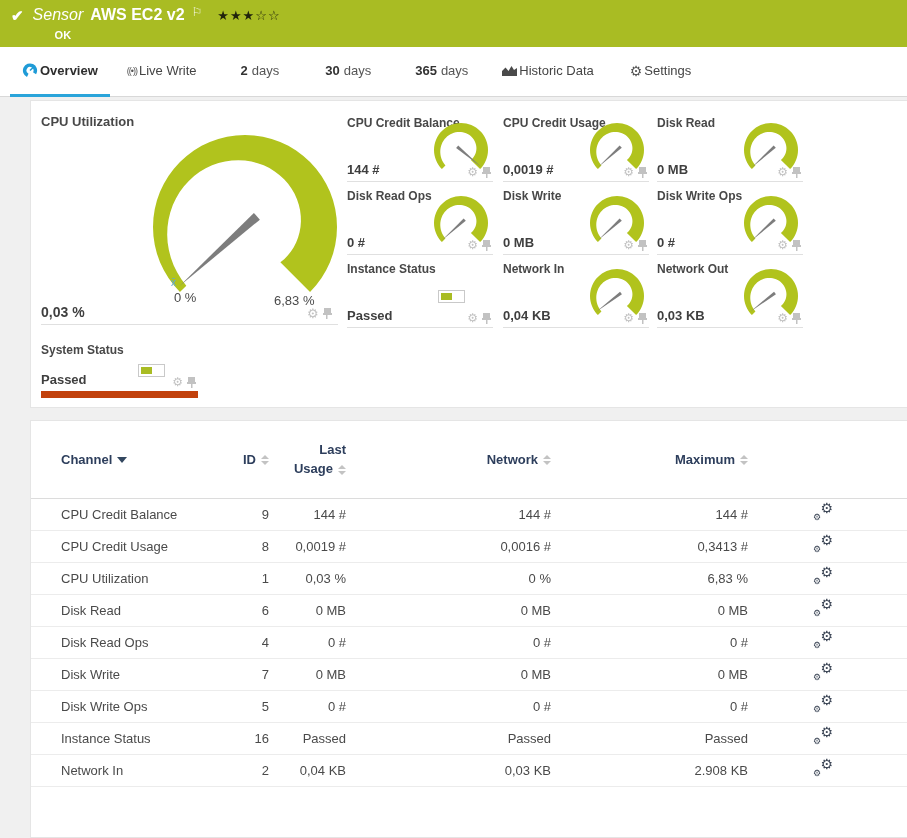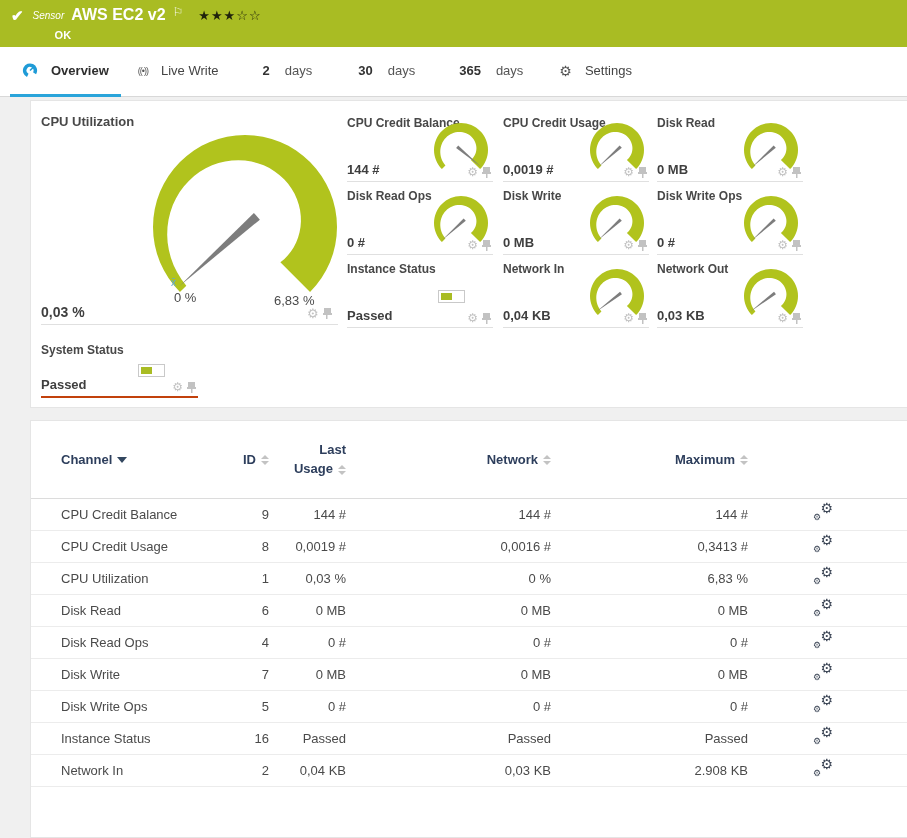--- a/index.html
+++ b/index.html
@@ -4,30 +4,30 @@
 <style>
   *{box-sizing:border-box;margin:0;padding:0}
   html,body{width:907px;height:838px;overflow:hidden}
   body{font-family:"Liberation Sans",sans-serif;background:#f0f0f0;position:relative;
        --header-green:#a9bc23;--gauge-green:#b1c31d;--accent-blue:#2aa4da;--needle-gray:#7d7d7d;--bar-green:#a9bc23}
 
   
   .topbar{height:47px;background:var(--header-green);display:flex;align-items:flex-start}
   .check{color:#fff;font-size:15px;font-weight:bold;margin:7px 9px 0 11px}
   .title-line{margin-top:6px;display:flex;align-items:center;gap:7px}
-  .kind{color:#fff;font-style:italic;font-size:10px}
+  .kind{color:#fff;font-style:italic;font-size:16px}
   .sensor-name{color:#fff;font-weight:bold;font-size:16px}
   .flag{color:rgba(255,255,255,.85);font-size:12px;margin-top:-6px}
   .stars{color:#20230c;font-size:13px;letter-spacing:1px;margin-left:8px}
   .ok{color:#fff;font-size:11px;font-weight:bold;margin:5px 0 0 22px}
 
   
   .tabbar{height:50px;background:#fff;display:flex;align-items:stretch;position:relative}
   .tabbar::after{content:"";position:absolute;left:0;right:0;bottom:0;height:1px;background:#d8d8d8}
-  .tab{display:flex;align-items:center;gap:13px;padding:0 12px;font-size:13px;color:#444;
+  .tab{display:flex;align-items:center;gap:2px;padding:0 12px;font-size:13px;color:#444;
        border-bottom:3px solid transparent;z-index:1;cursor:pointer}
   .tab.active{border-bottom-color:var(--accent-blue)}
   .tab.active .tab-label{font-weight:bold;color:#2e2e2e}
   .tab-num{font-weight:bold;color:#333;margin-right:2px}
   .tab-days{color:#555}
   .live-glyph{font-size:9px;color:#555;letter-spacing:-1px}
   .log-icon{display:inline-block;width:14px;height:11px;border:1px solid #555;
             background:repeating-linear-gradient(to bottom,#555 0 1px,transparent 1px 3px);background-clip:content-box;padding:1px}
   .gear-tab{font-size:14px;color:#555;line-height:1}
 
@@ -40,21 +40,21 @@
   .main-title{position:absolute;left:10px;top:13px;font-size:13px;font-weight:bold;color:#484848}
   #main-gauge-svg{position:absolute;left:114px;top:30px}
   .scale-min{position:absolute;left:143px;top:189px;font-size:13px;color:#4a4a4a}
   .scale-max{position:absolute;left:243px;top:192px;font-size:13px;color:#4a4a4a}
   .mean-marker{position:absolute;left:140px;top:176px;font-size:10px;color:#5aa7e0}
   .main-value{position:absolute;left:10px;top:203px;font-size:14px;font-weight:bold;color:#3f3f3f}
   .main-icons{position:absolute;left:276px;top:206px;display:flex;gap:4px;align-items:center}
   .main-divider{position:absolute;left:10px;top:223px;width:297px;border-top:1px solid #e0e0e0}
 
   
-  #sys-tile{position:absolute;left:10px;top:239px;width:157px;height:58px;border-bottom:2px solid #c2410c}
+  #sys-tile{position:absolute;left:10px;top:239px;width:157px;height:58px;border-bottom:7px solid #c2410c}
 
   
   .tile{position:absolute;width:146px;height:69px;border-bottom:1px solid #e0e0e0}
   .tile-title{font-size:12px;font-weight:bold;color:#484848;padding-top:3px}
   .tile-gauge{position:absolute;right:1px;top:7px}
   .tile-value{position:absolute;left:0;bottom:4px;font-size:13px;font-weight:bold;color:#3f3f3f}
   .tile-icons{position:absolute;right:2px;bottom:3px;display:flex;gap:4px;align-items:center}
   .gear-sm{color:#c2c2c2;font-size:12px;line-height:1;cursor:pointer}
   .pin{position:relative;display:inline-block;width:9px;height:11px;cursor:pointer;
        background:linear-gradient(#c2c2c2,#c2c2c2) center/1.5px 100% no-repeat}
@@ -118,20 +118,26 @@
     <span class="tab-days">days</span>
   </div>
   <div class="tab" style="margin-left:22px">
     <span class="tab-num">30</span>
     <span class="tab-days">days</span>
   </div>
   <div class="tab" style="margin-left:20px">
     <span class="tab-num">365</span>
     <span class="tab-days">days</span>
   </div>
+  <div class="tab" style="margin-left:10px">
+    <svg width="15" height="11" viewBox="0 0 15 11">
+      <path d="M0 11 L0 6 L3.5 2.5 L6.5 6 L9.5 1 L12 5 L15 3 L15 11 Z" fill="#4a4a4a"></path>
+    </svg>
+    <span class="tab-label">Historic Data</span>
+  </div>
   <div class="tab" style="margin-left:12px">
     <span class="gear-tab">⚙</span>
     <span class="tab-label">Settings</span>
   </div>
 </div>
 
 <div class="card" id="card-gauges">
 
   <div class="main-title">CPU Utilization</div>
   <svg id="main-gauge-svg" width="200" height="178">

